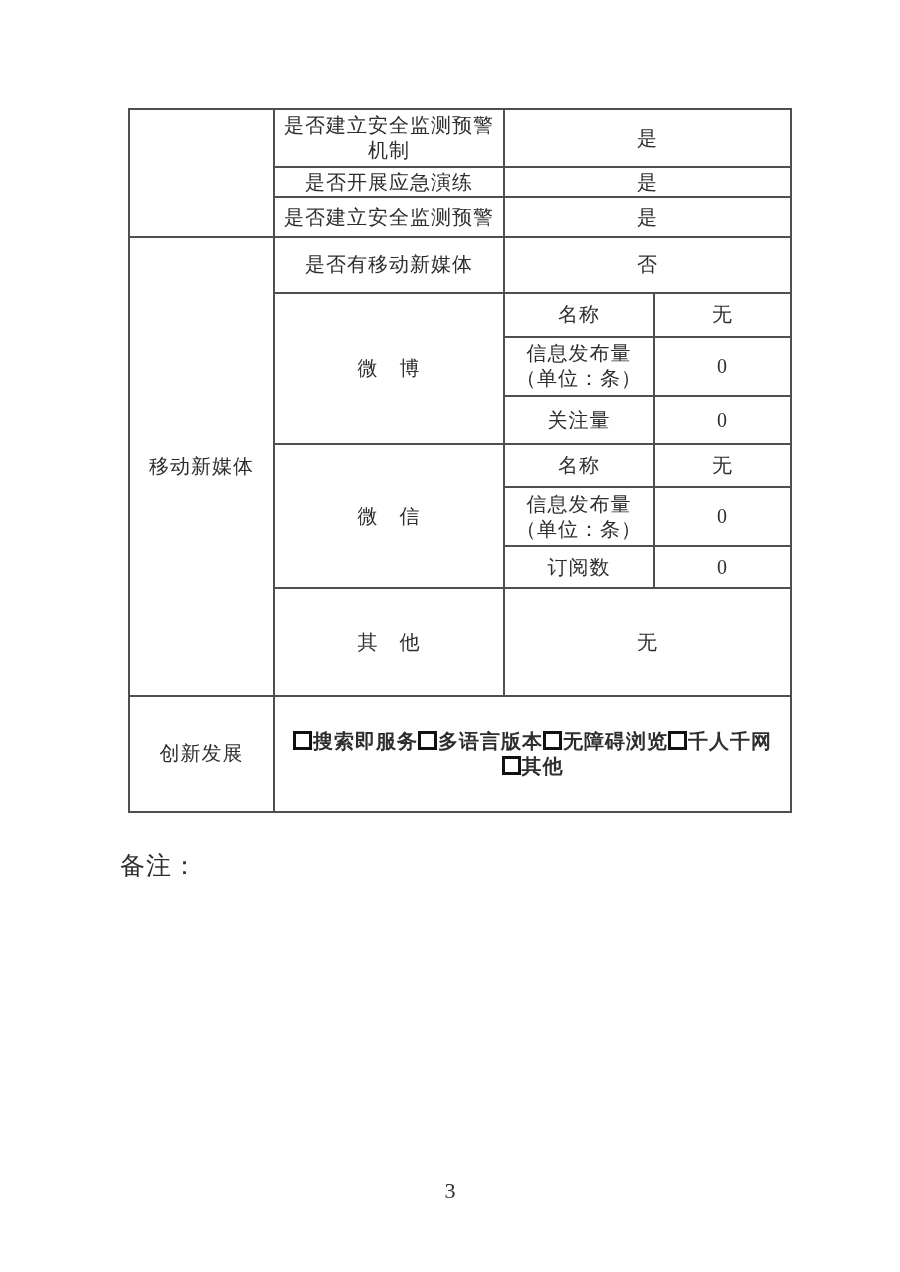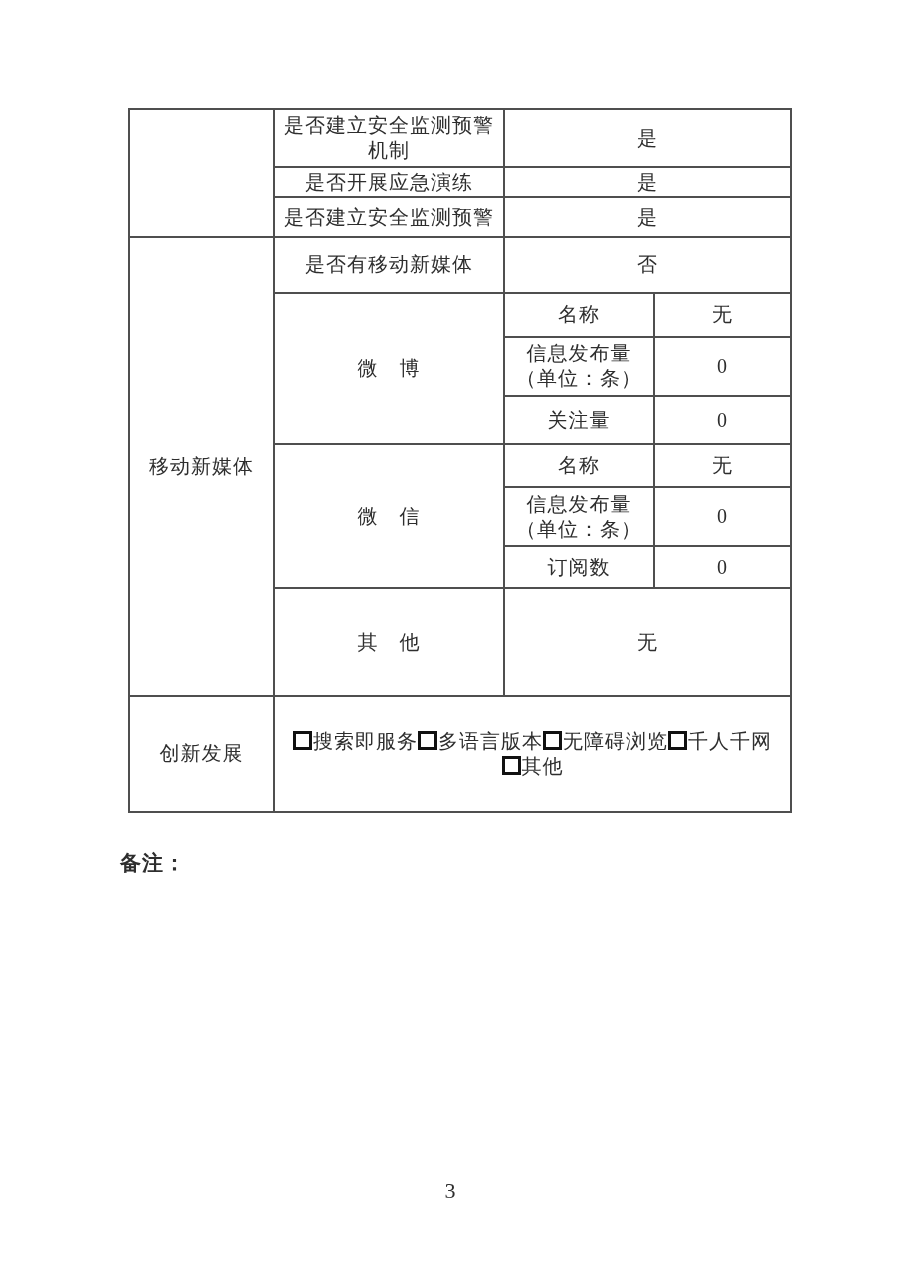--- a/index.html
+++ b/index.html
@@ -35,37 +35,38 @@
     letter-spacing: 1px;
     padding: 0;
     overflow: hidden;
   }
   td.innov-cell {
     text-align: left;
     padding-left: 32px;
     padding-bottom: 22px;
     letter-spacing: 0;
     font-size: 19px;
+    font-weight: bold;
   }
   .opt { white-space: nowrap; }
   .cb {
     display: inline-block;
     width: 13px;
     height: 13px;
     border: 3px solid #111111;
     vertical-align: -2px;
     margin-right: 1px;
     background: #ffffff;
   }
   .notes {
     position: absolute;
     left: 120px;
     top: 849px;
-    font-size: 21px;
-    font-weight: bold;
+    font-size: 25px;
+    font-weight: normal;
     letter-spacing: 1px;
   }
   .pagenum {
     position: absolute;
     left: 0;
     top: 1178px;
     width: 900px;
     text-align: center;
     font-size: 22px;
   }

